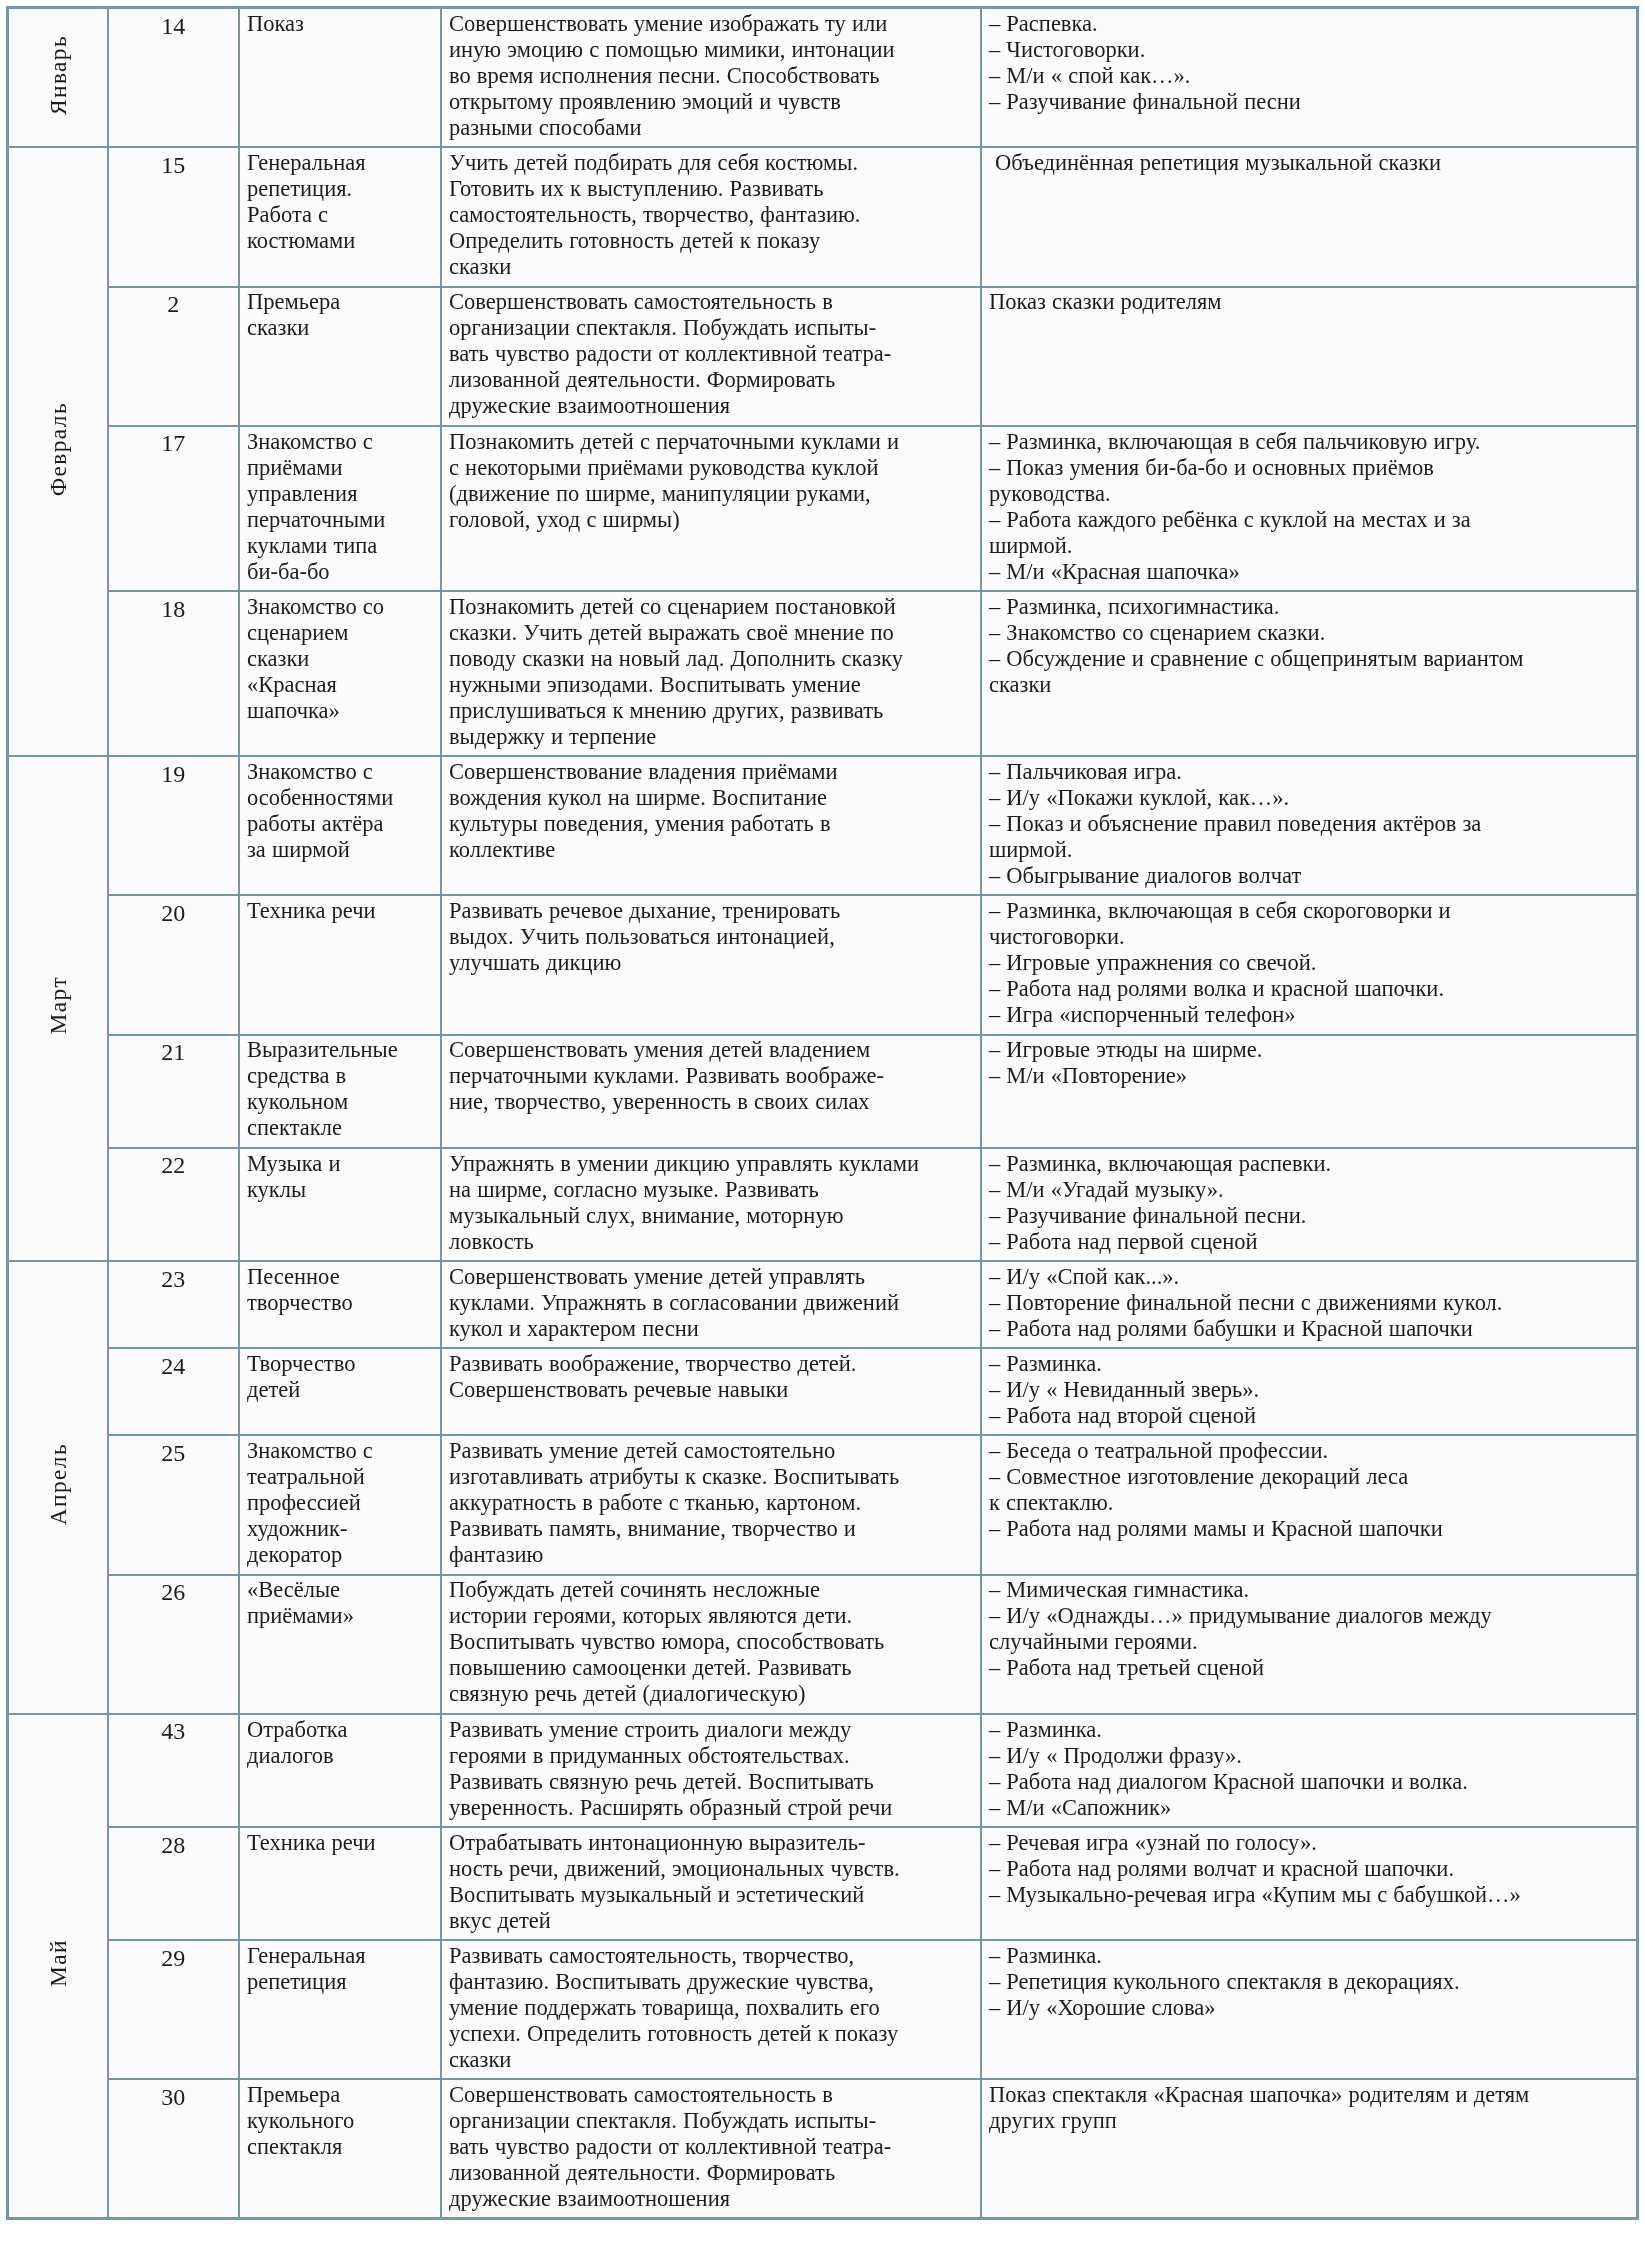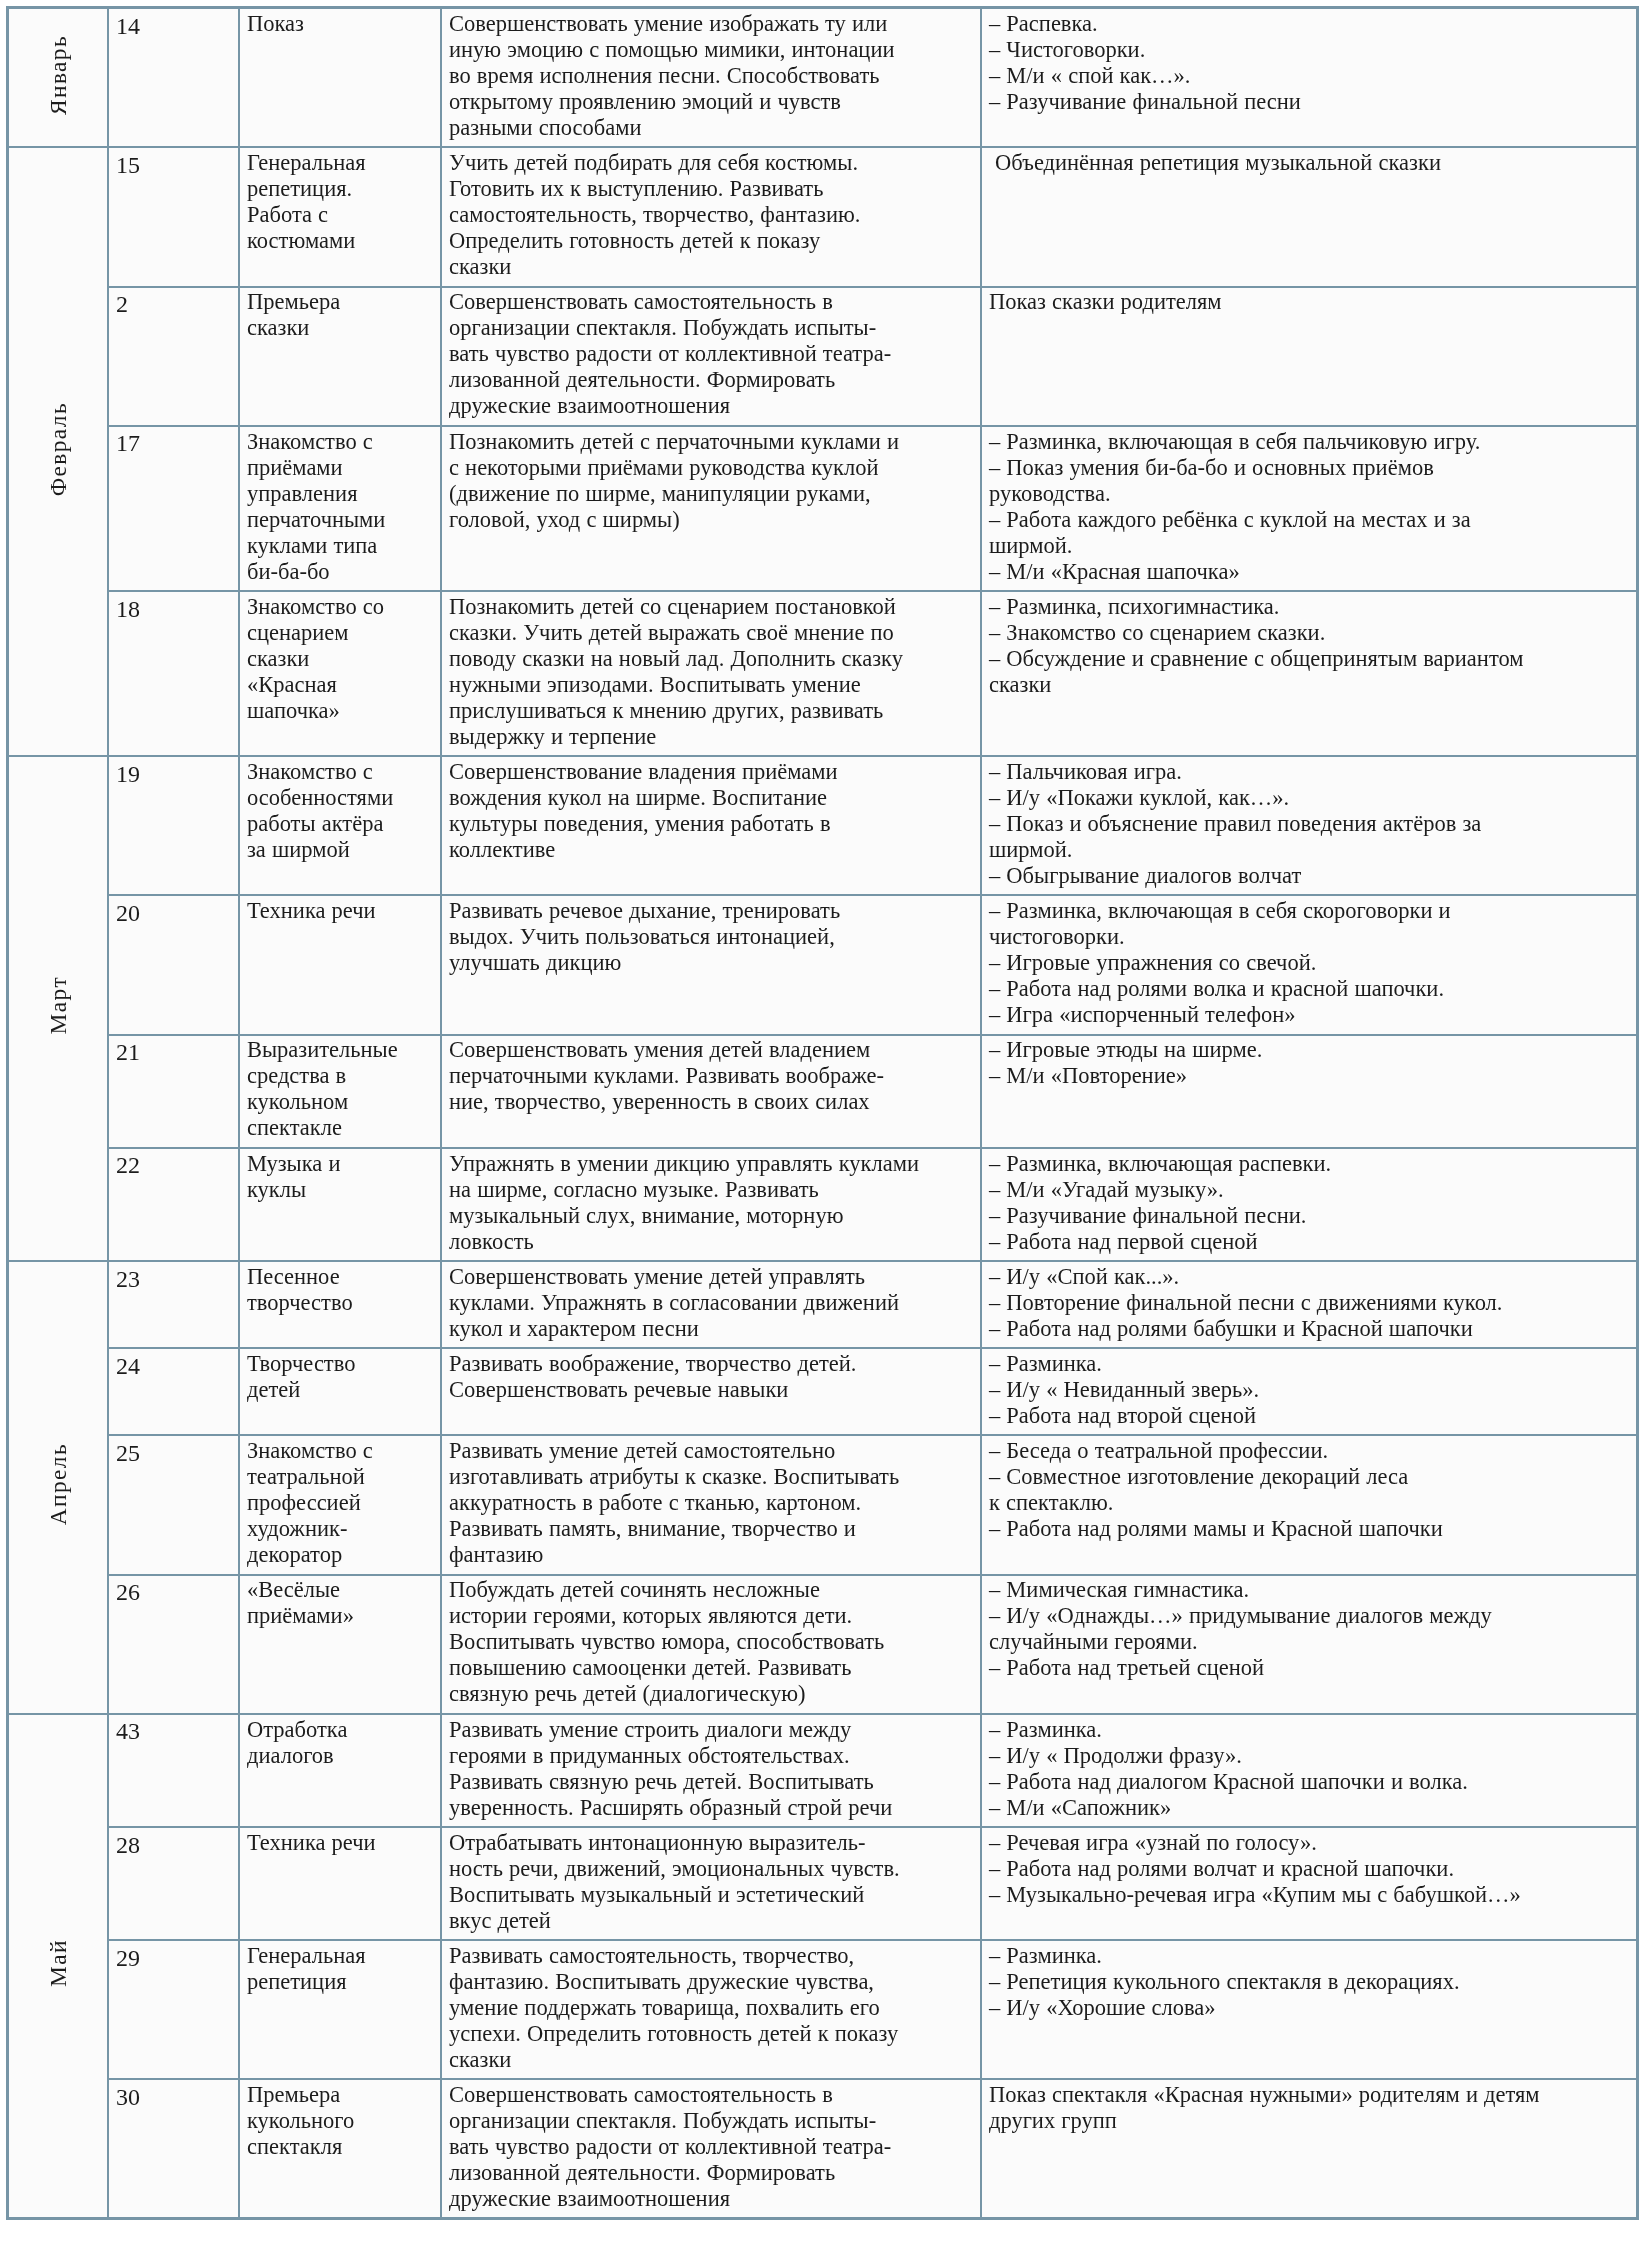--- a/index.html
+++ b/index.html
@@ -25,20 +25,21 @@
     vertical-align:top;
     background:var(--cellbg);
     padding:1.8px 7.2px 5.4px 7.2px;
     font-size:22.5px;
     line-height:26px;
     white-space:pre-line;
     overflow:hidden;
     word-spacing:0.5px;
   }
   td.num{
+    text-align:center;
     font-size:24px;
     padding-top:3.6px;
   }
   td.month{
     vertical-align:middle;
     text-align:center;
     padding:1.8px;
   }
   .vtext{
     display:inline-block;
@@ -285,18 +286,18 @@
       <tr>
         <td class="num">30</td>
         <td class="topic">Премьера
 кукольного
 спектакля</td>
         <td class="obj">Совершенствовать самостоятельность в
 организации спектакля. Побуждать испыты-
 вать чувство радости от коллективной театра-
 лизованной деятельности. Формировать
 дружеские взаимоотношения</td>
-        <td class="act">Показ спектакля «Красная нужными» родителям и детям
+        <td class="act">Показ спектакля «Красная шапочка» родителям и детям
 других групп</td>
       </tr>
     </tbody>
 </table>
 
 
 </body></html>

